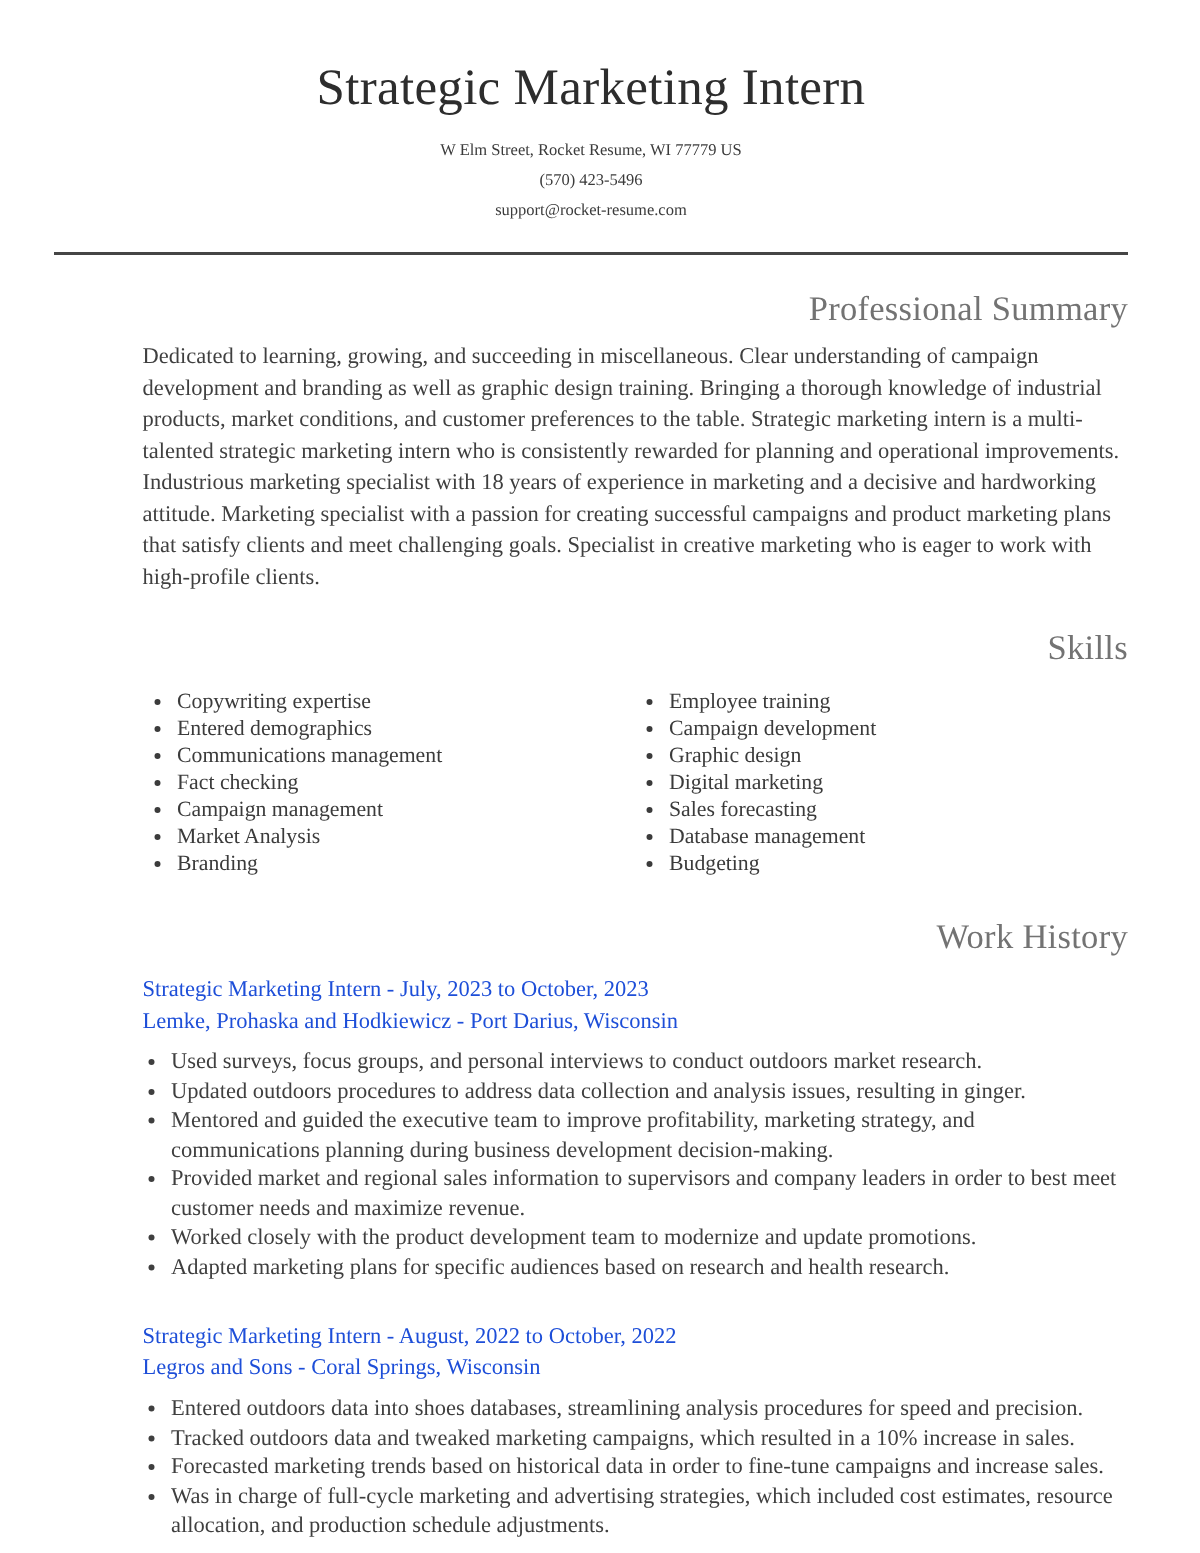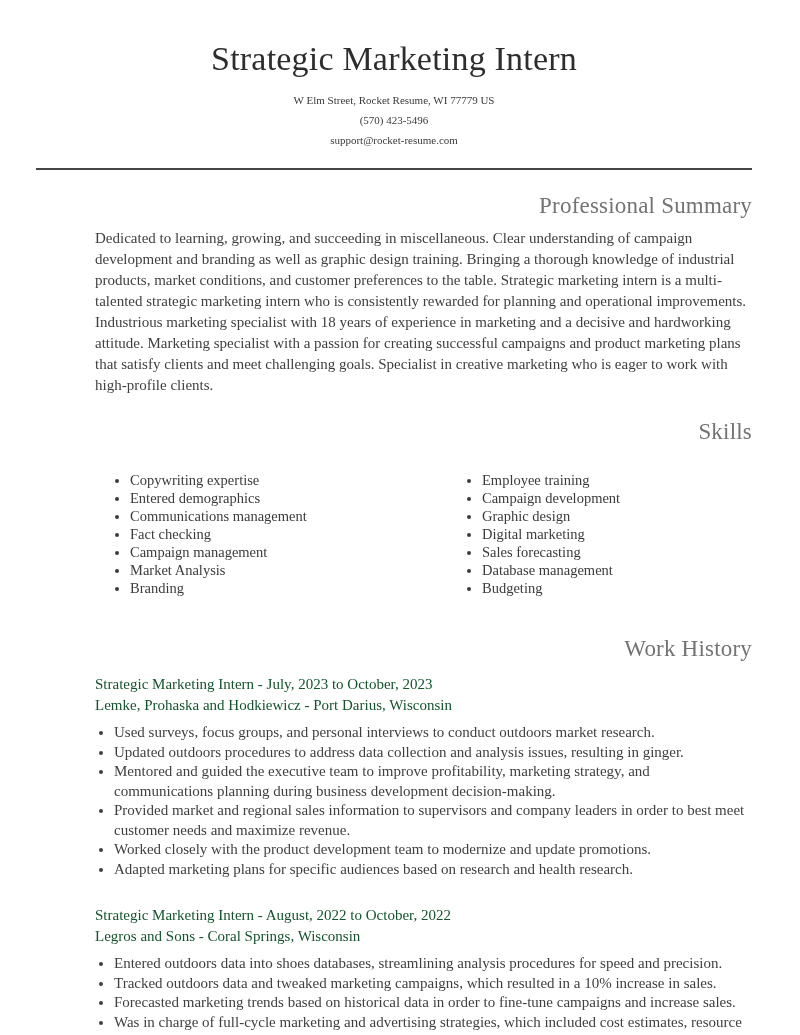--- a/index.html
+++ b/index.html
@@ -47,37 +47,37 @@
     margin: 9px 0 0 59px;
     font-size: 15px;
     line-height: 21px;
   }
 
   .skills-cols {
     display: flex;
     margin: 10px 0 0 59px;
   }
   .skills-cols ul {
-    margin: 16px;
+    margin: 4px;
     padding: 0 0 0 19px;
     flex: 0 0 320px;
     list-style: disc outside;
   }
   .skills-cols li {
     font-size: 14.5px;
     line-height: 18px;
     color: #3b3b3b;
   }
 
   .job { margin: 12px 0 0 59px; }
   .job + .job { margin-top: 26px; }
   .job-line {
     font-size: 15px;
     line-height: 20.5px;
-    color: #14532d;
+    color: #1d4ed8;
   }
   ul.duties {
     margin: 8px 0 0 0;
     padding: 0 0 0 19px;
     list-style: disc outside;
   }
   ul.duties li {
     font-size: 15px;
     line-height: 19.5px;
     color: #3f3f3f;

